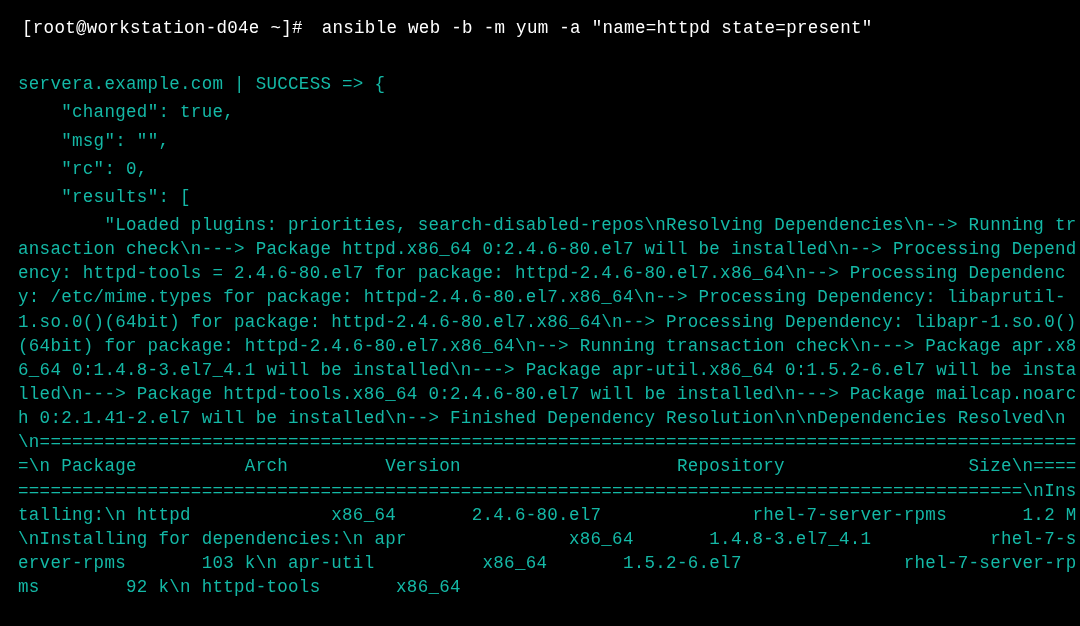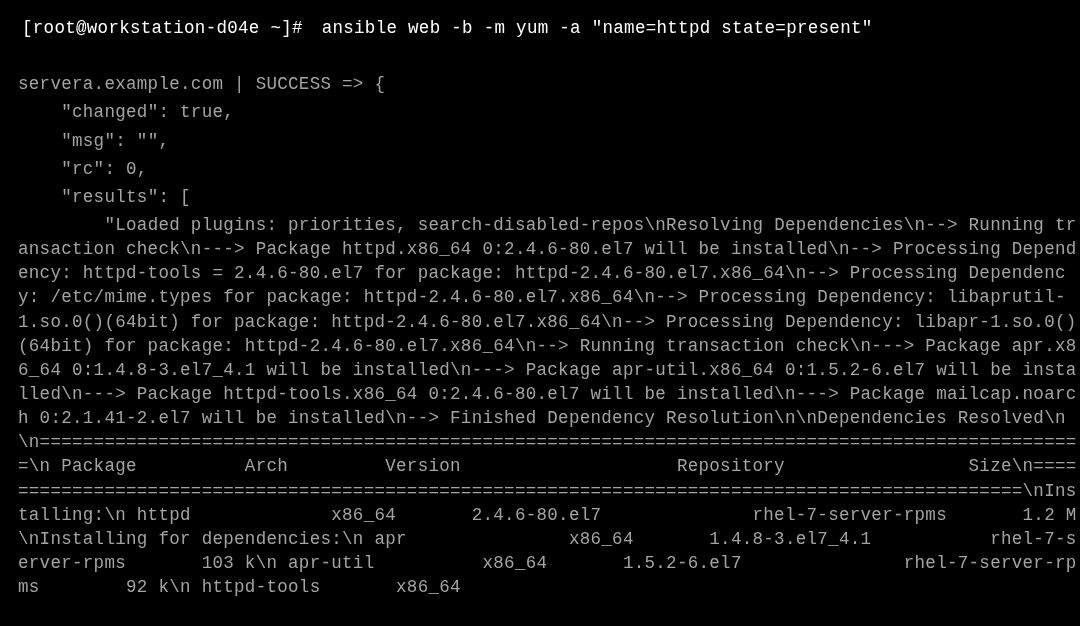--- a/index.html
+++ b/index.html
@@ -15,21 +15,21 @@
       padding: 4px 6px;
       width: 1080px;
       height: 626px;
       overflow: hidden;
       letter-spacing: 0.3px;
     }
     .white {
       color: #ffffff;
     }
     .yellow {
-      color: #a3a3a3;
+      color: #14b8a6;
     }
     .line {
       white-space: pre-wrap;
       word-break: break-all;
     }
     .prompt-line {
       white-space: pre;
     }
     .blank {
       height: 1.38em;

